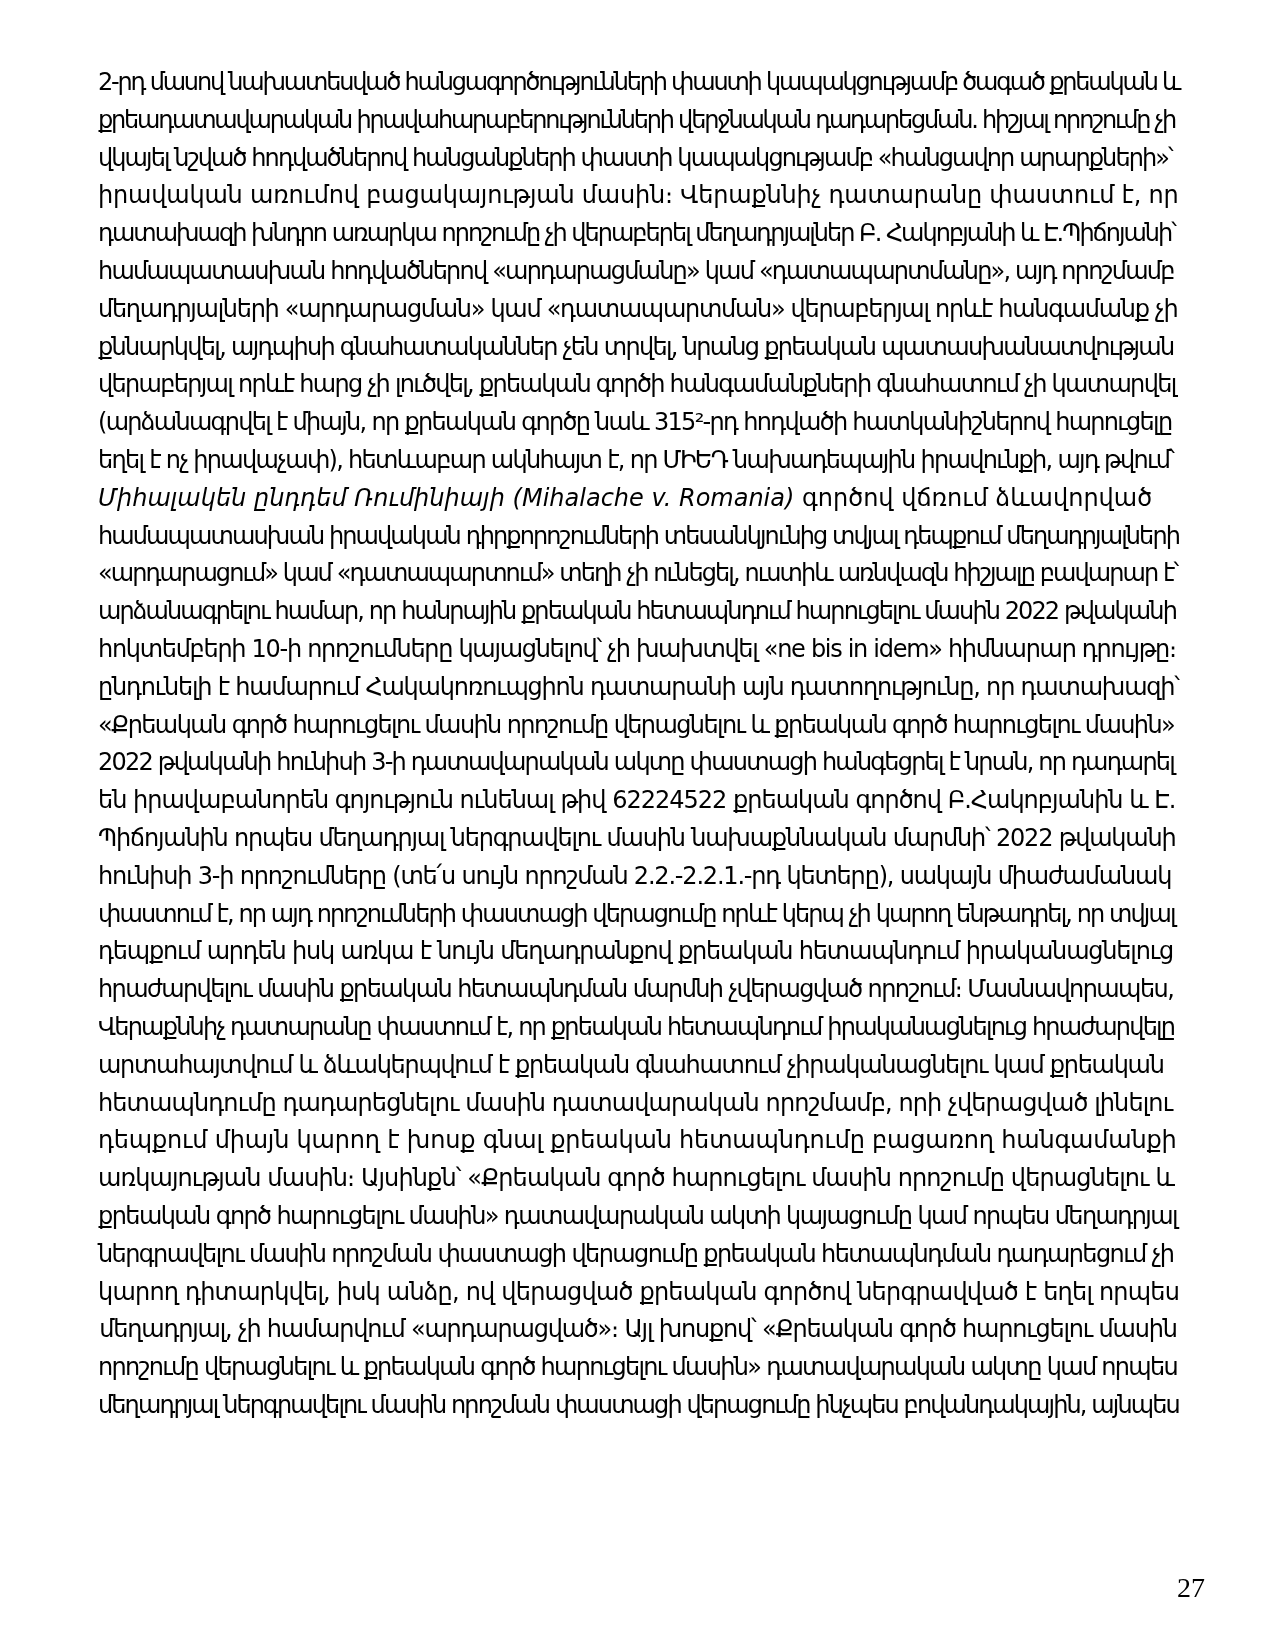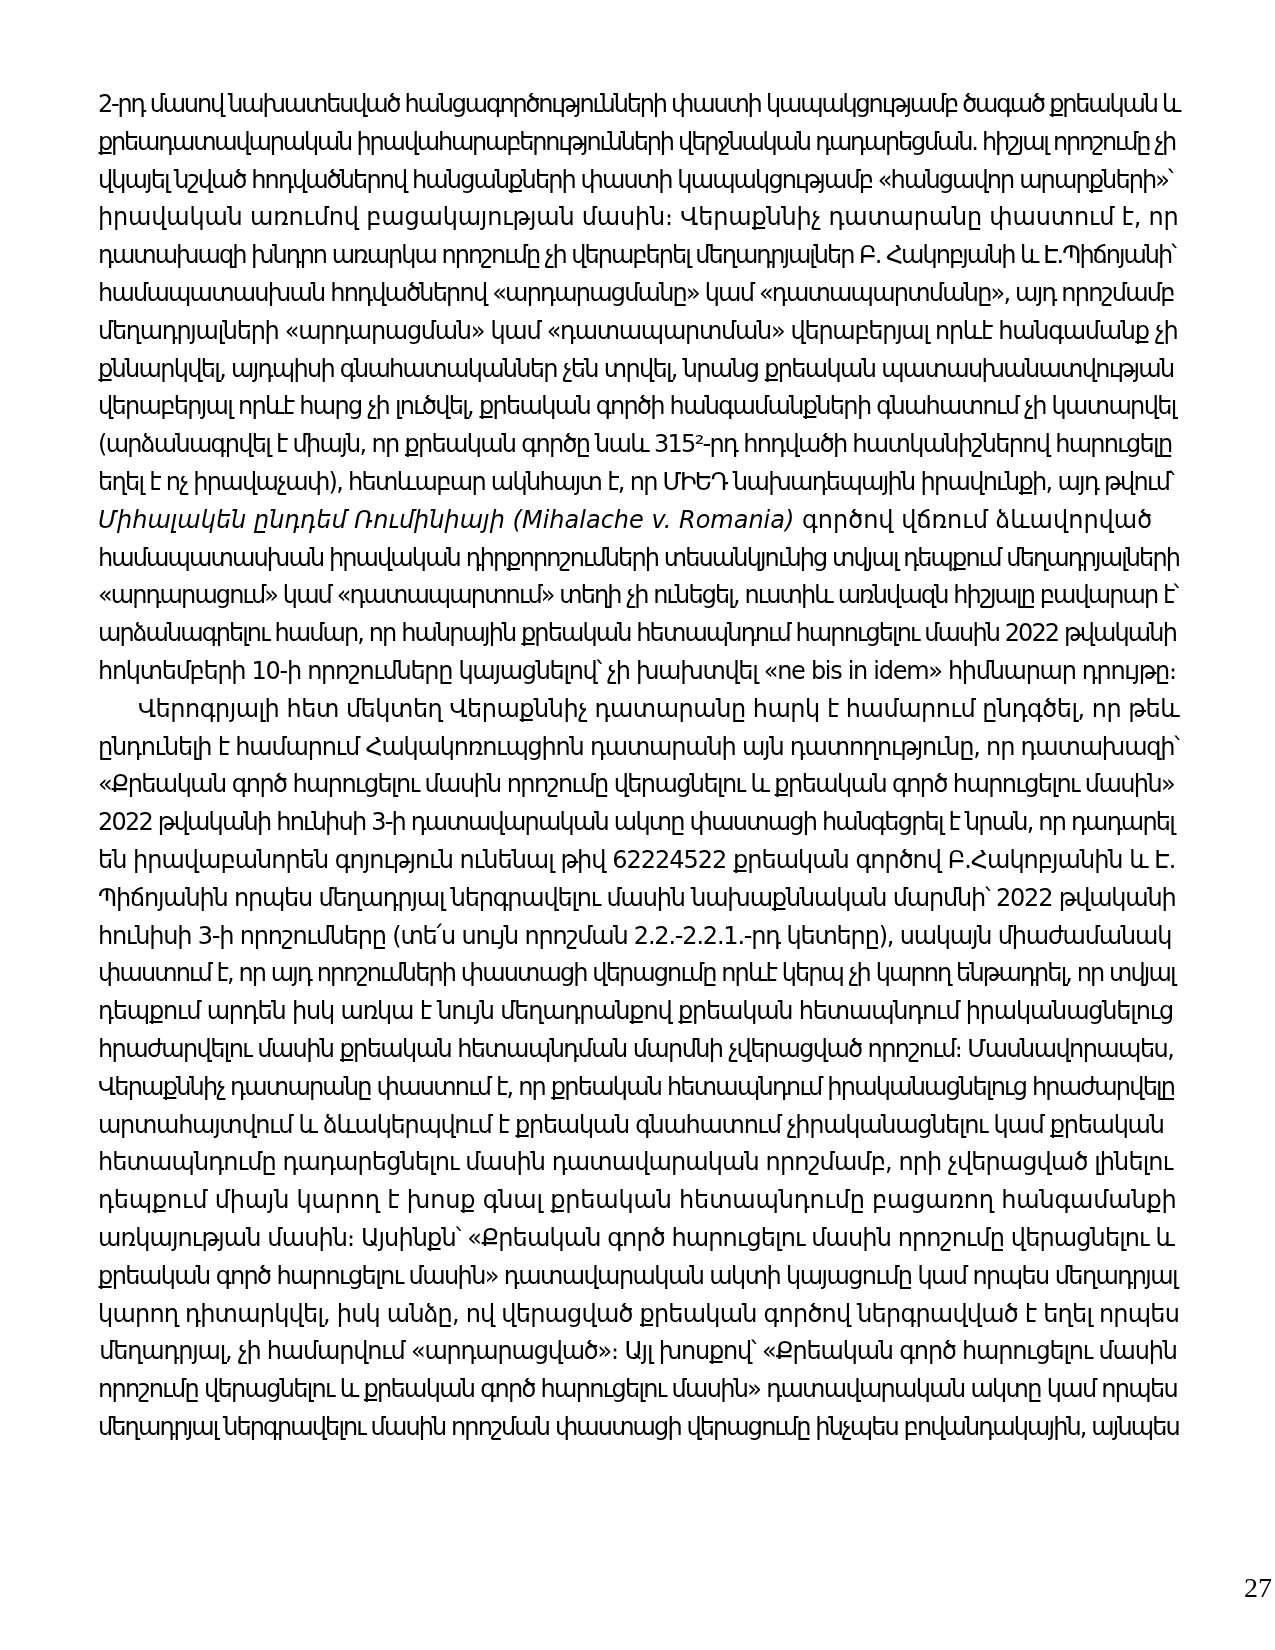--- a/index.html
+++ b/index.html
@@ -14,36 +14,35 @@
     background: #ffffff;
     color: #000000;
     font-family: "DejaVu Sans", "Liberation Sans", sans-serif;
     overflow: hidden;
   }
   .text-block {
     position: absolute;
     left: 98px;
     top: 64px;
     width: 1080px;
-    margin-top: 22px;
   }
   .paragraph { margin: 0; padding: 0; }
   .line {
     height: 37.8px;
     line-height: 37.8px;
     font-size: 24px;
     white-space: nowrap;
     overflow: visible;
     color: #000000;
   }
   .line.indent { padding-left: 40px; }
   .seg.it { font-style: italic; }
   .page-number {
     position: absolute;
-    left: 1244px;
+    left: 1177px;
     top: 1572px;
     font-family: "Liberation Serif", "DejaVu Serif", serif;
     font-size: 28px;
     color: #000000;
   }
 </style>
 </head>
 <body>
 
 <div class="page">
@@ -60,36 +59,36 @@
         <div class="line" style="letter-spacing: -1.7px;"><span class="seg">վերաբերյալ որևէ հարց չի լուծվել, քրեական գործի հանգամանքների գնահատում չի կատարվել</span></div>
         <div class="line" style="letter-spacing: -1.7px;"><span class="seg">(արձանագրվել է միայն, որ քրեական գործը նաև 315²-րդ հոդվածի հատկանիշներով հարուցելը</span></div>
         <div class="line" style="letter-spacing: -1.7px;"><span class="seg">եղել է ոչ իրավաչափ), հետևաբար ակնհայտ է, որ ՄԻԵԴ նախադեպային իրավունքի, այդ թվում՝</span></div>
         <div class="line"><span class="seg it">Միհալակեն ընդդեմ Ռումինիայի (Mihalache v. Romania)</span><span class="seg"> գործով վճռում ձևավորված</span></div>
         <div class="line" style="letter-spacing: -1.9px;"><span class="seg">համապատասխան իրավական դիրքորոշումների տեսանկյունից տվյալ դեպքում մեղադրյալների</span></div>
         <div class="line" style="letter-spacing: -1.9px;"><span class="seg">«արդարացում» կամ «դատապարտում» տեղի չի ունեցել, ուստիև առնվազն հիշյալը բավարար է՝</span></div>
         <div class="line" style="letter-spacing: -1.9px;"><span class="seg">արձանագրելու համար, որ հանրային քրեական հետապնդում հարուցելու մասին 2022 թվականի</span></div>
         <div class="line no-just" style="letter-spacing: -1.3px;"><span class="seg">հոկտեմբերի 10-ի որոշումները կայացնելով՝ չի խախտվել «ne bis in idem» հիմնարար դրույթը։</span></div>
       </div>
       <div class="paragraph">
-        <div class="line indent" style="letter-spacing: -0.5px;"><span class="seg">Վերոգրյալի հետ մեկտեղ Վերաքննիչ դատարանը հարկ է համարում ընդգծել, որ թեև</span></div>
         <div class="line" style="letter-spacing: -1.2px;"><span class="seg">ընդունելի է համարում Հակակոռուպցիոն դատարանի այն դատողությունը, որ դատախազի՝</span></div>
         <div class="line" style="letter-spacing: -1.6px;"><span class="seg">«Քրեական գործ հարուցելու մասին որոշումը վերացնելու և քրեական գործ հարուցելու մասին»</span></div>
         <div class="line" style="letter-spacing: -1.8px;"><span class="seg">2022 թվականի հունիսի 3-ի դատավարական ակտը փաստացի հանգեցրել է նրան, որ դադարել</span></div>
         <div class="line" style="letter-spacing: -1px;"><span class="seg">են իրավաբանորեն գոյություն ունենալ թիվ 62224522 քրեական գործով Բ.Հակոբյանին և Է.</span></div>
         <div class="line" style="letter-spacing: -1.2px;"><span class="seg">Պիճոյանին որպես մեղադրյալ ներգրավելու մասին նախաքննական մարմնի՝ 2022 թվականի</span></div>
         <div class="line" style="letter-spacing: -1.2px;"><span class="seg">հունիսի 3-ի որոշումները (տե՛ս սույն որոշման 2.2.-2.2.1.-րդ կետերը), սակայն միաժամանակ</span></div>
         <div class="line" style="letter-spacing: -1.9px;"><span class="seg">փաստում է, որ այդ որոշումների փաստացի վերացումը որևէ կերպ չի կարող ենթադրել, որ տվյալ</span></div>
         <div class="line" style="letter-spacing: -1.2px;"><span class="seg">դեպքում արդեն իսկ առկա է նույն մեղադրանքով քրեական հետապնդում իրականացնելուց</span></div>
         <div class="line" style="letter-spacing: -1.6px;"><span class="seg">հրաժարվելու մասին քրեական հետապնդման մարմնի չվերացված որոշում։ Մասնավորապես,</span></div>
         <div class="line" style="letter-spacing: -1.8px;"><span class="seg">Վերաքննիչ դատարանը փաստում է, որ քրեական հետապնդում իրականացնելուց հրաժարվելը</span></div>
         <div class="line" style="letter-spacing: -1.3px;"><span class="seg">արտահայտվում և ձևակերպվում է քրեական գնահատում չիրականացնելու կամ քրեական</span></div>
         <div class="line" style="letter-spacing: -0.9px;"><span class="seg">հետապնդումը դադարեցնելու մասին դատավարական որոշմամբ, որի չվերացված լինելու</span></div>
         <div class="line" style="letter-spacing: -0.2px;"><span class="seg">դեպքում միայն կարող է խոսք գնալ քրեական հետապնդումը բացառող հանգամանքի</span></div>
         <div class="line" style="letter-spacing: -0.9px;"><span class="seg">առկայության մասին։ Այսինքն՝ «Քրեական գործ հարուցելու մասին որոշումը վերացնելու և</span></div>
         <div class="line" style="letter-spacing: -1.6px;"><span class="seg">քրեական գործ հարուցելու մասին» դատավարական ակտի կայացումը կամ որպես մեղադրյալ</span></div>
+        <div class="line" style="letter-spacing: -1.6px;"><span class="seg">ներգրավելու մասին որոշման փաստացի վերացումը քրեական հետապնդման դադարեցում չի</span></div>
         <div class="line" style="letter-spacing: -0.8px;"><span class="seg">կարող դիտարկվել, իսկ անձը, ով վերացված քրեական գործով ներգրավված է եղել որպես</span></div>
         <div class="line" style="letter-spacing: -1.2px; text-align: center;"><span class="seg">մեղադրյալ, չի համարվում «արդարացված»։ Այլ խոսքով՝ «Քրեական գործ հարուցելու մասին</span></div>
         <div class="line" style="letter-spacing: -1.7px;"><span class="seg">որոշումը վերացնելու և քրեական գործ հարուցելու մասին» դատավարական ակտը կամ որպես</span></div>
         <div class="line" style="letter-spacing: -1.9px;"><span class="seg">մեղադրյալ ներգրավելու մասին որոշման փաստացի վերացումը ինչպես բովանդակային, այնպես</span></div>
       </div>
     </div>
   <div class="page-number">27</div>
 </div>
 
 </body></html>

